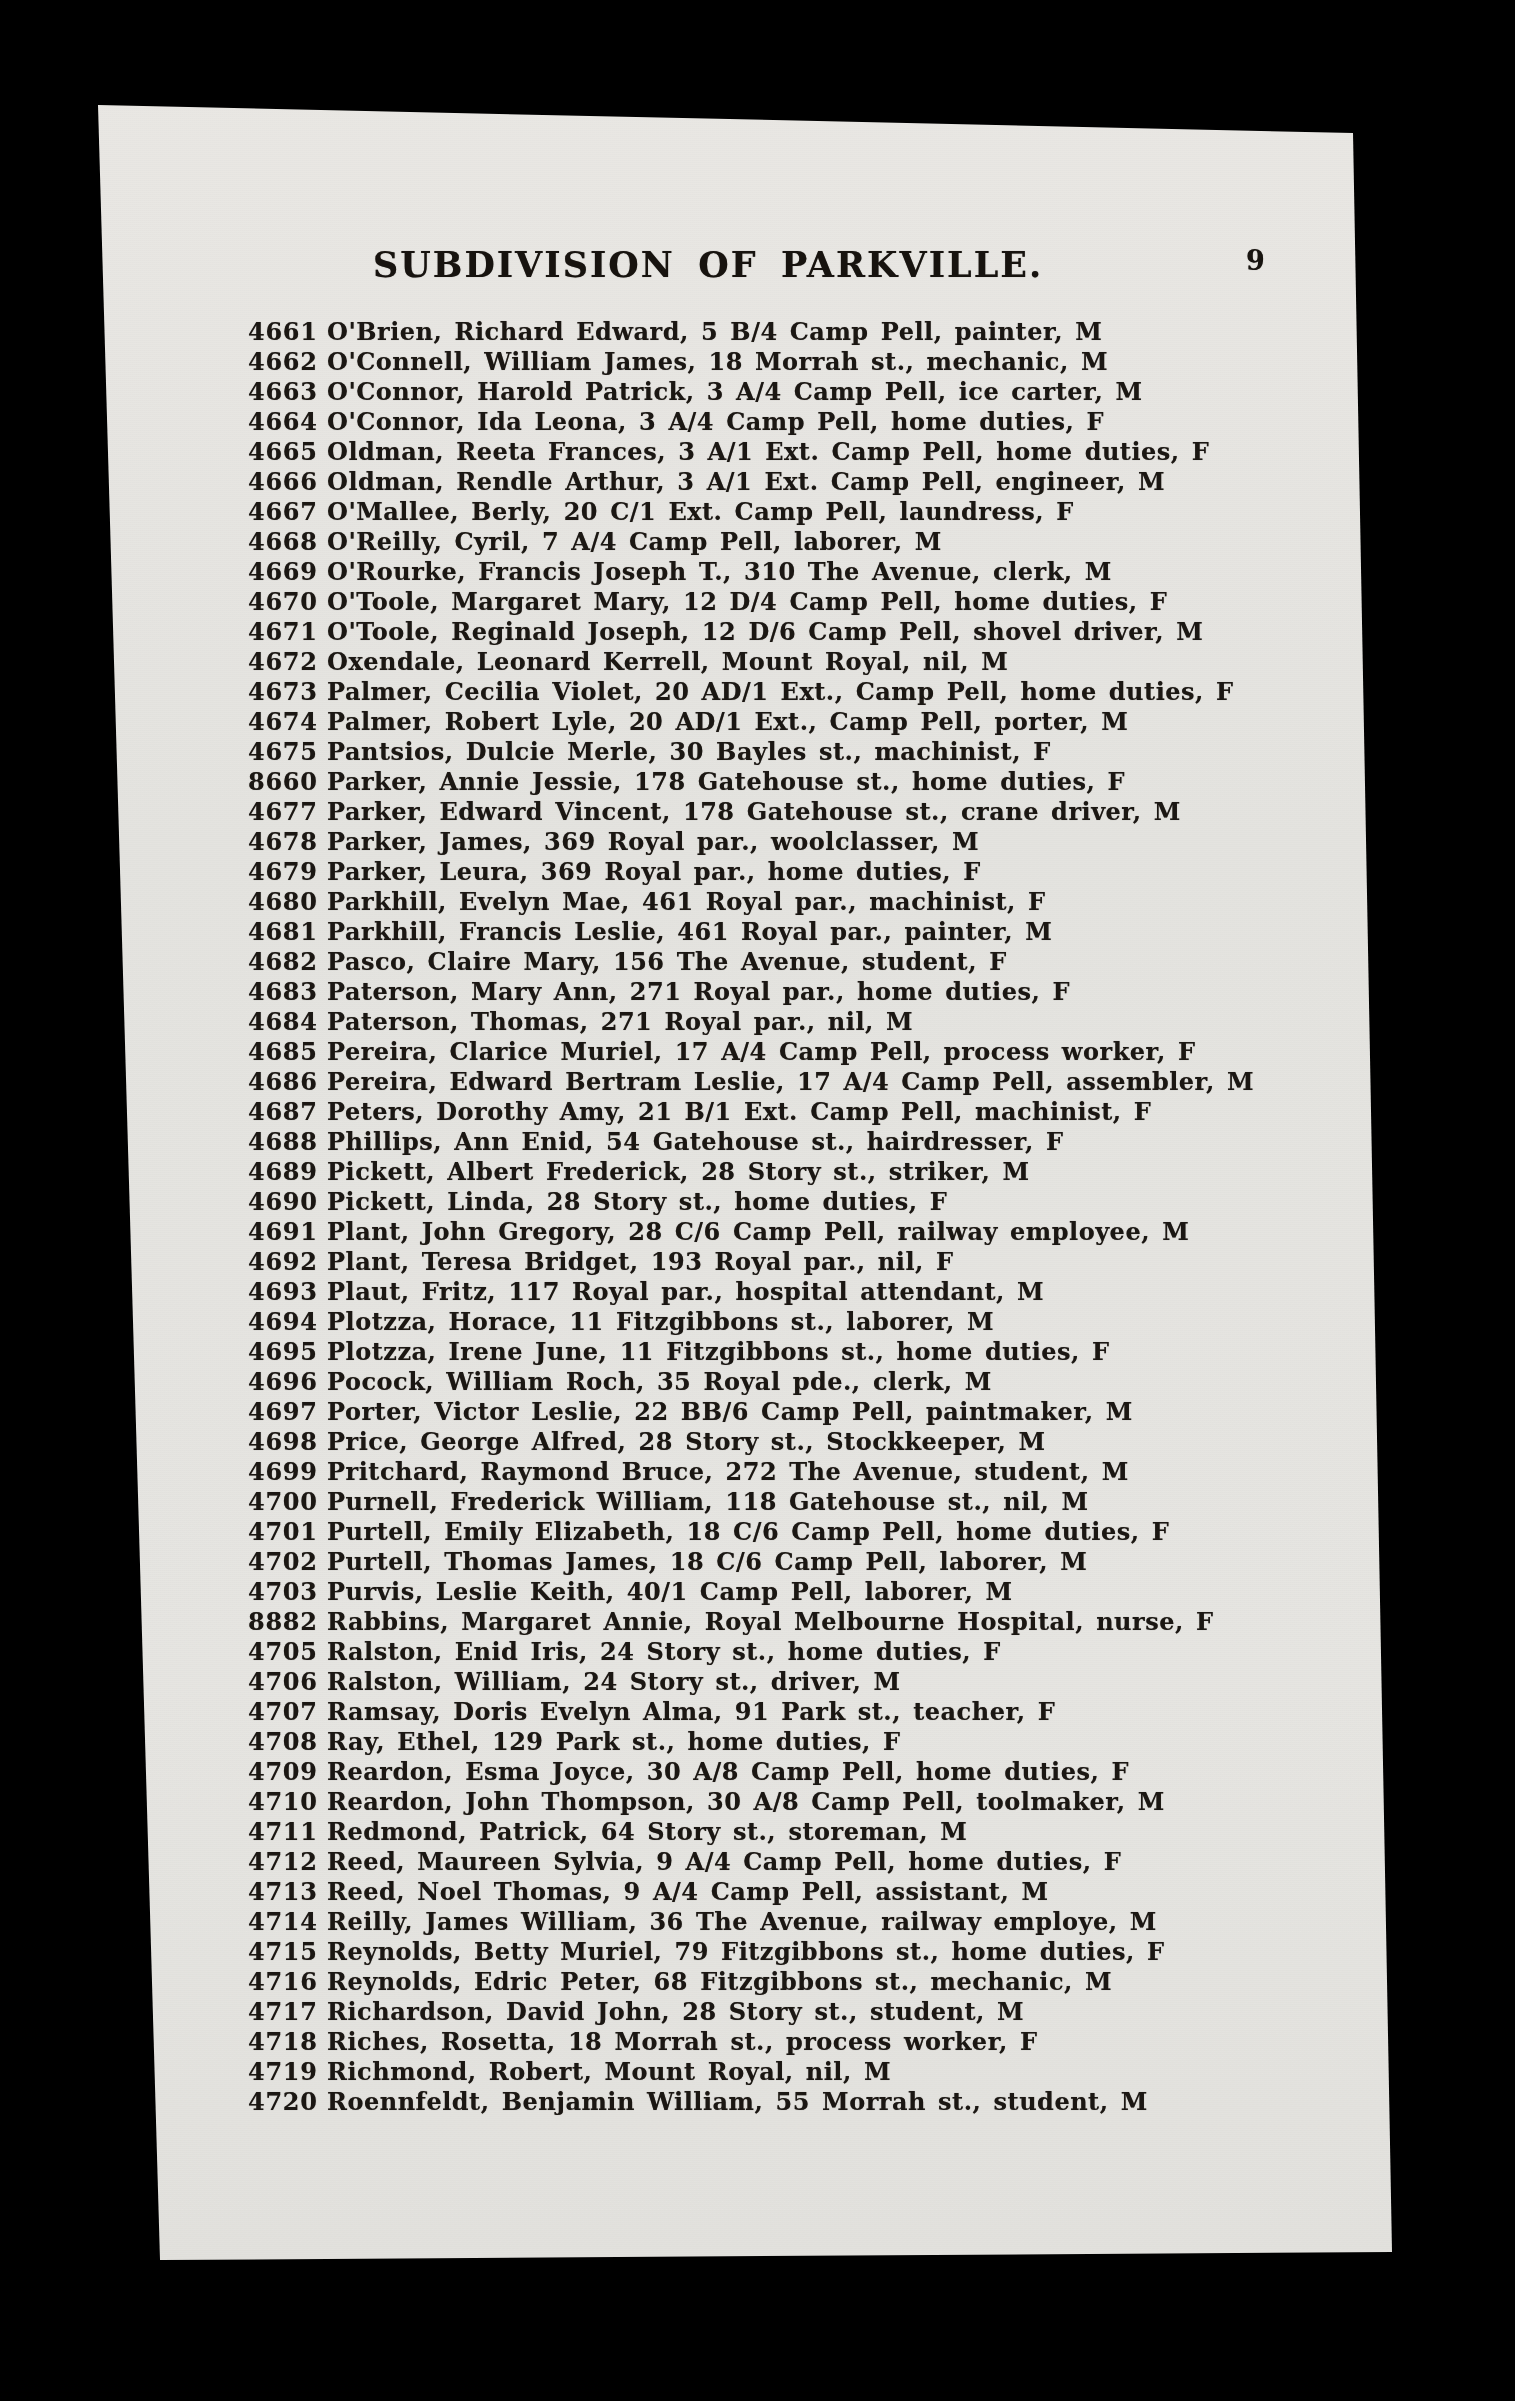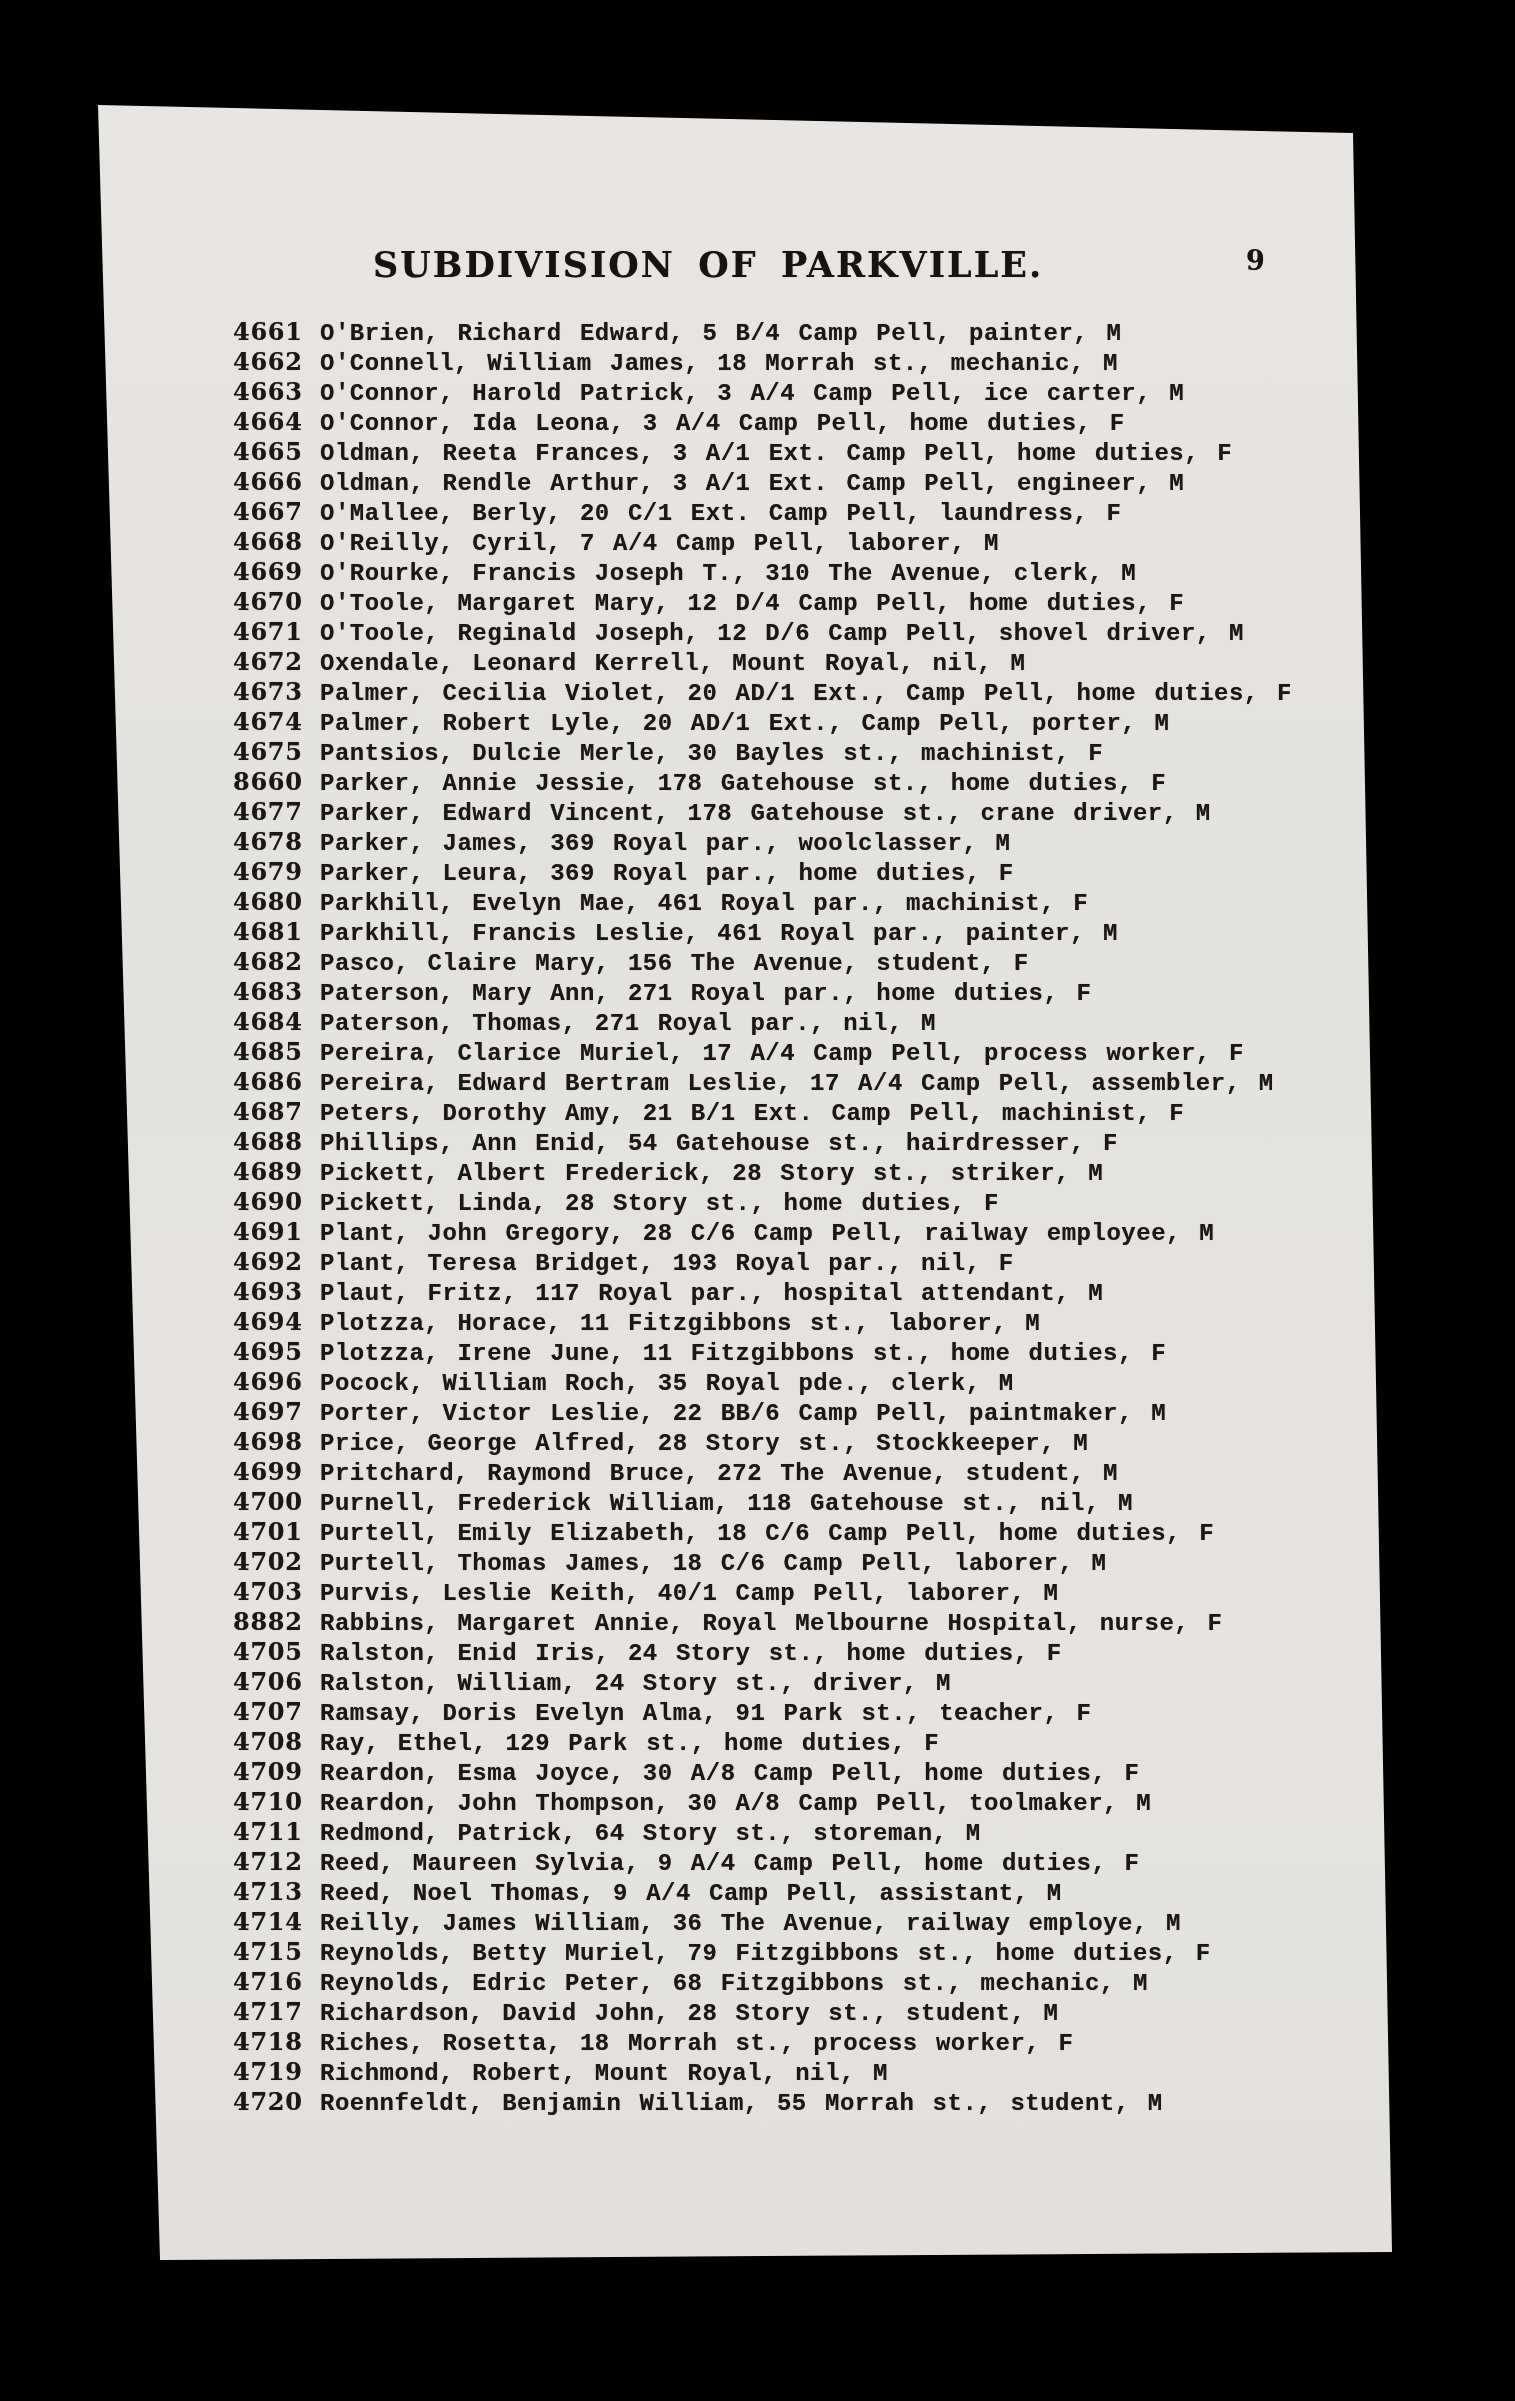--- a/index.html
+++ b/index.html
@@ -50,21 +50,21 @@
     left: 1246px;
     top: 1.3px;
     font-size: 27px;
     font-weight: 700;
     color: #17130f;
     text-shadow: 0 0 0.7px rgba(20,15,10,0.55);
   }
   .entries {
     position: absolute;
     top: 317px;
-    left: 233px;
+    left: 248px;
     margin: 0;
     padding: 0;
     list-style: none;
   }
   .entry {
     display: flex;
     align-items: baseline;
     height: 30px;
     white-space: nowrap;
     font-size: 24px;
@@ -72,24 +72,23 @@
     color: #1b1713;
     text-shadow: 0 0 0.7px rgba(25,18,12,0.5);
   }
   .entry .num {
     display: inline-block;
     width: 75px;
     letter-spacing: 0.7px;
     flex: none;
   }
   .entry .text {
-    margin-left: 12px;
+    margin-left: 4px;
     letter-spacing: 0.5px;
     word-spacing: 3.3px;
-    font-family: Liberation Mono, monospace;
   }
 </style>
 </head>
 <body>
 
 <div class="photo">
   <div class="sheet">
 
     <div class="header-row">
       <div class="title">SUBDIVISION OF PARKVILLE.</div>

